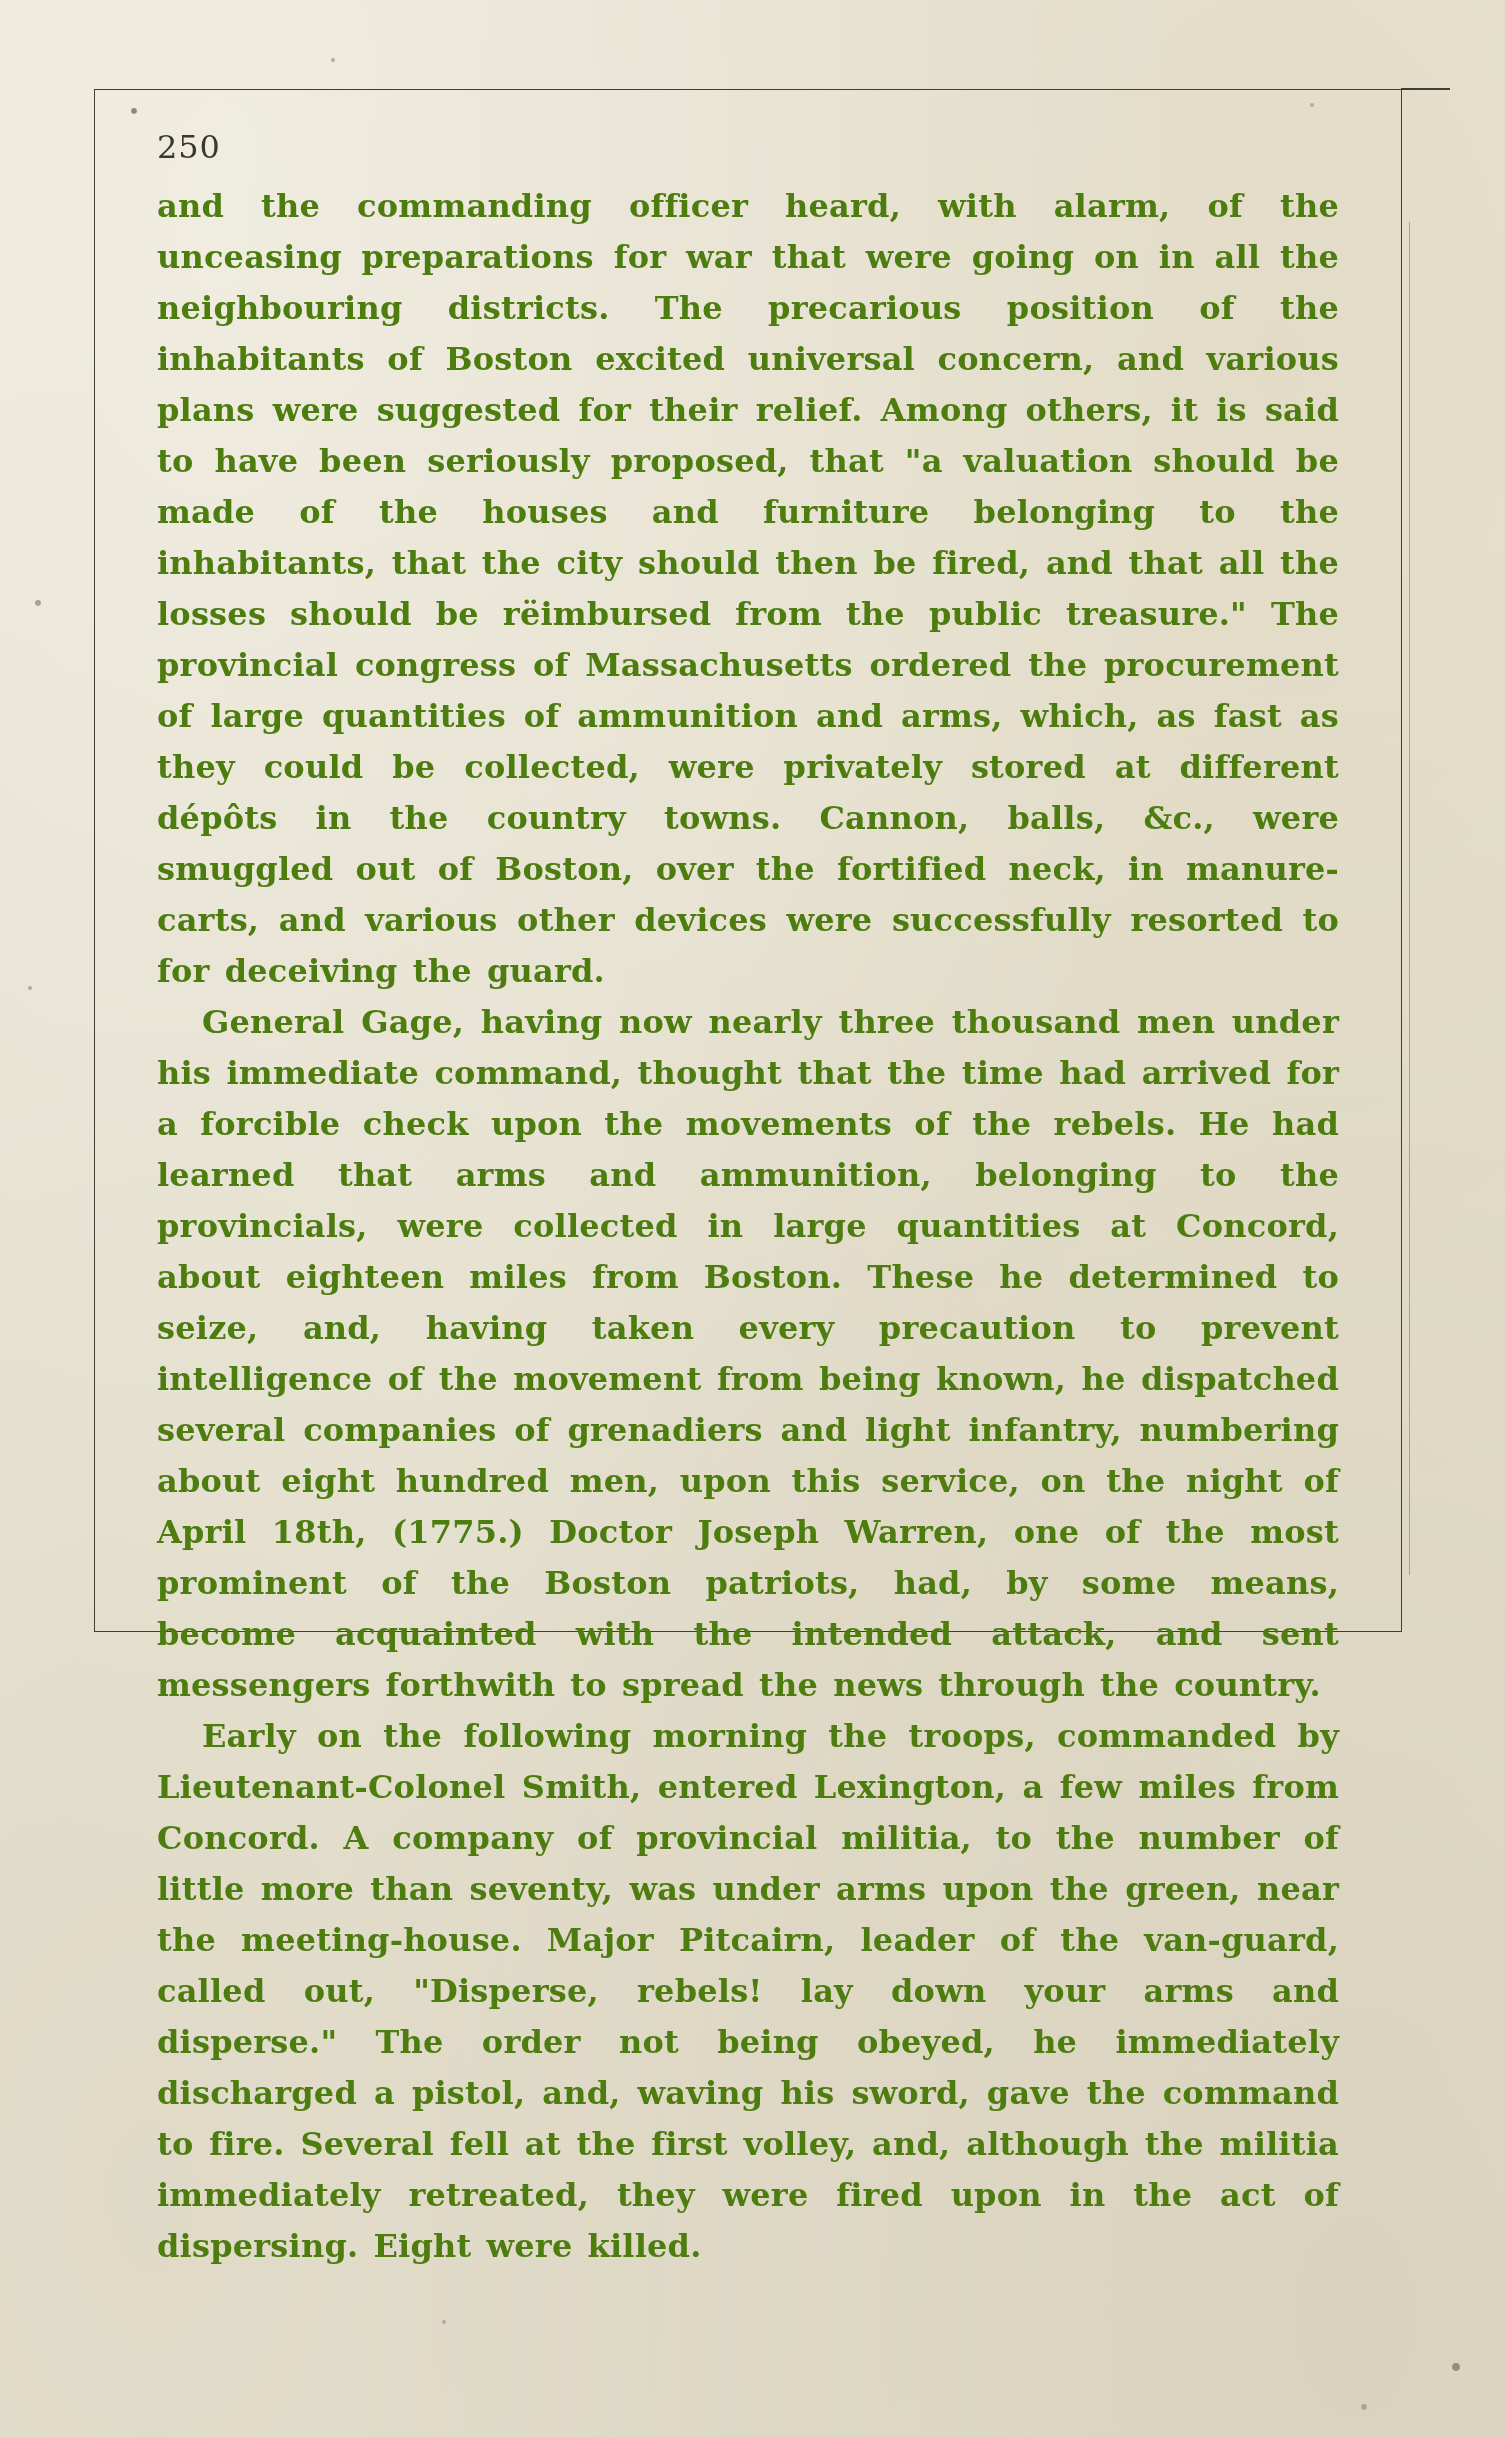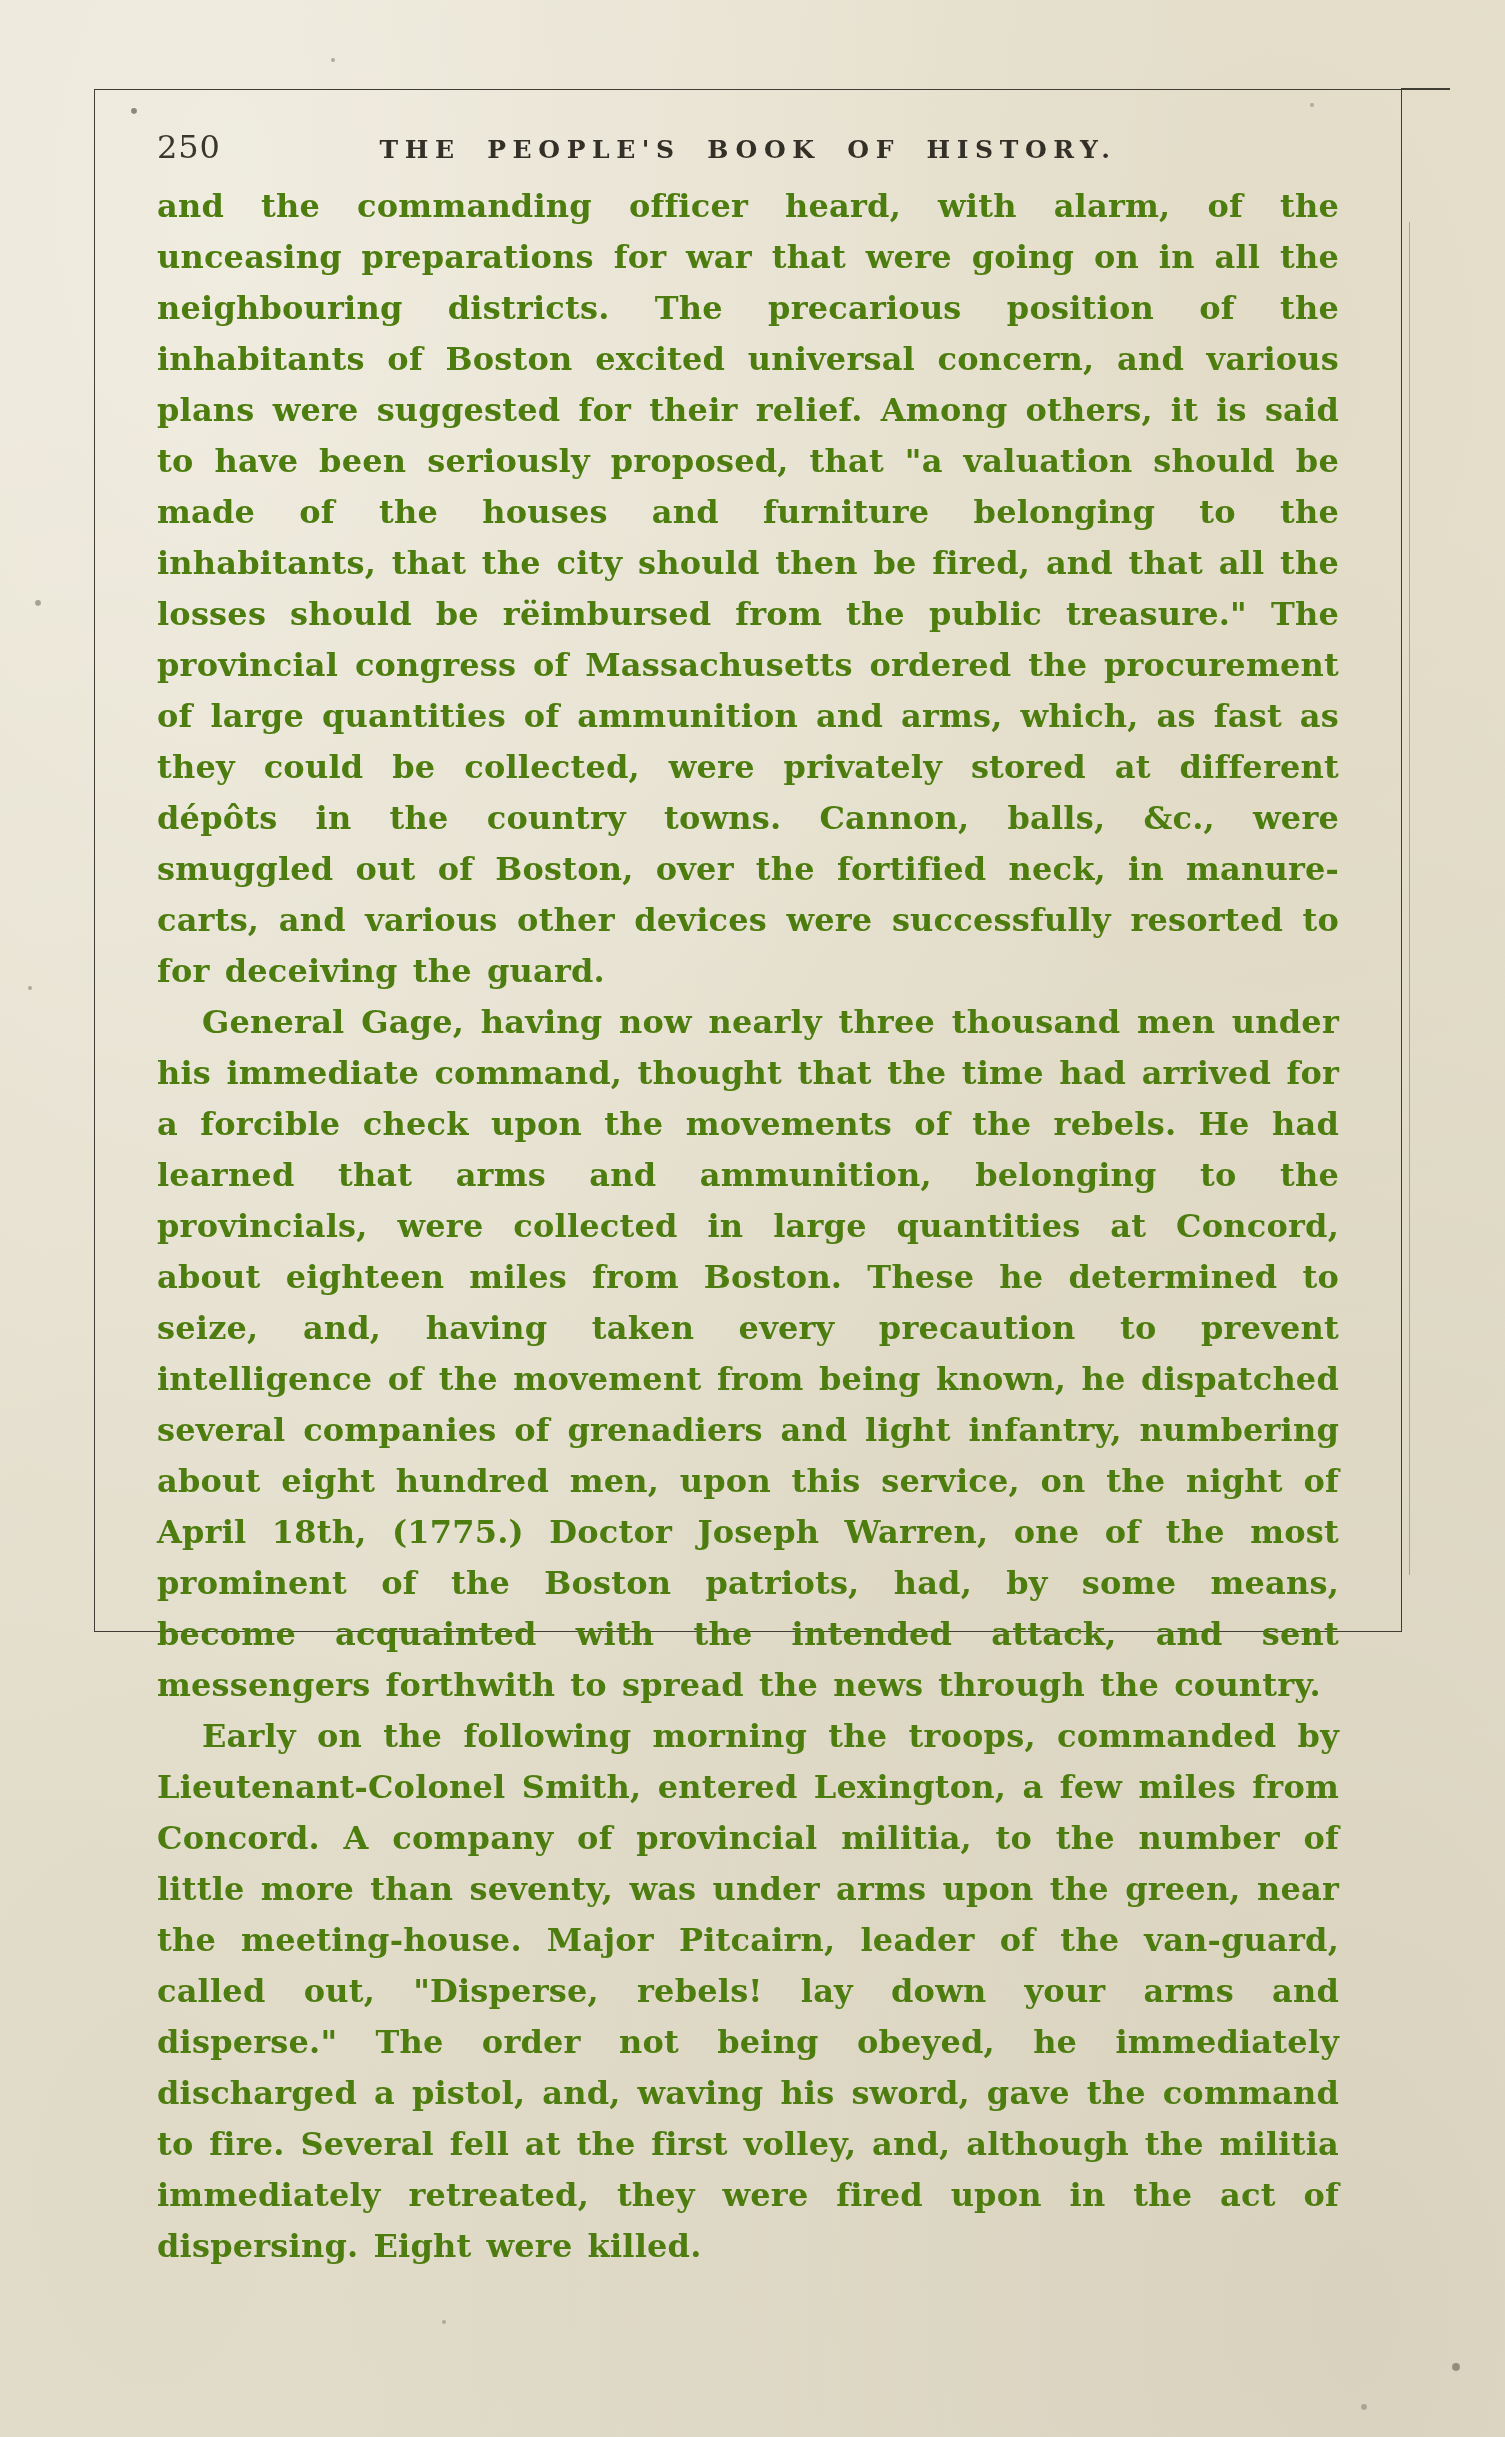--- a/index.html
+++ b/index.html
@@ -117,21 +117,20 @@
 <body>
 
 <div class="paper-texture"></div>
 <div class="scan-specks"></div>
 
 <div class="frame">
   <div class="page-inner">
 
     <div class="running-head">
       <span class="page-number">250</span>
-      <span class="head-title">THE PEOPLE'S BOOK OF HISTORY.</span>
       <span></span>
     </div>
 
     <div class="body-text">
       <p>and the commanding officer heard, with alarm, of the unceasing preparations for war that were going on in all the neighbouring districts.  The precarious position of the inhabitants of Boston excited universal concern, and various plans were suggested for their relief. Among others, it is said to have been seriously proposed, that "a valuation should be made of the houses and furniture belonging to the inhabitants, that the city should then be fired, and that all the losses should be rëimbursed from the public treasure."  The provincial congress of Massachusetts ordered the procurement of large quantities of ammunition and arms, which, as fast as they could be collected, were privately stored at different dépôts in the country towns.  Cannon, balls, &amp;c., were smuggled out of Boston, over the fortified neck, in manure-carts, and various other devices were successfully resorted to for deceiving the guard.</p>
       <p class="indent">General Gage, having now nearly three thousand men under his immediate command, thought that the time had arrived for a forcible check upon the movements of the rebels.  He had learned that arms and ammunition, belonging to the provincials, were collected in large quantities at Concord, about eighteen miles from Boston.  These he determined to seize, and, having taken every precaution to prevent intelligence of the movement from being known, he dispatched several companies of grenadiers and light infantry, numbering about eight hundred men, upon this service, on the night of April 18th, (1775.)  Doctor Joseph Warren, one of the most prominent of the Boston patriots, had, by some means, become acquainted with the intended attack, and sent messengers forthwith to spread the news through the country.</p>
       <p class="indent">Early on the following morning the troops, commanded by Lieutenant-Colonel Smith, entered Lexington, a few miles from Concord. A company of provincial militia, to the number of little more than seventy, was under arms upon the green, near the meeting-house. Major Pitcairn, leader of the van-guard, called out, "Disperse, rebels! lay down your arms and disperse."  The order not being obeyed, he immediately discharged a pistol, and, waving his sword, gave the command to fire.  Several fell at the first volley, and, although the militia immediately retreated, they were fired upon in the act of dispersing.  Eight were killed.</p>
     </div>
 
   </div>

